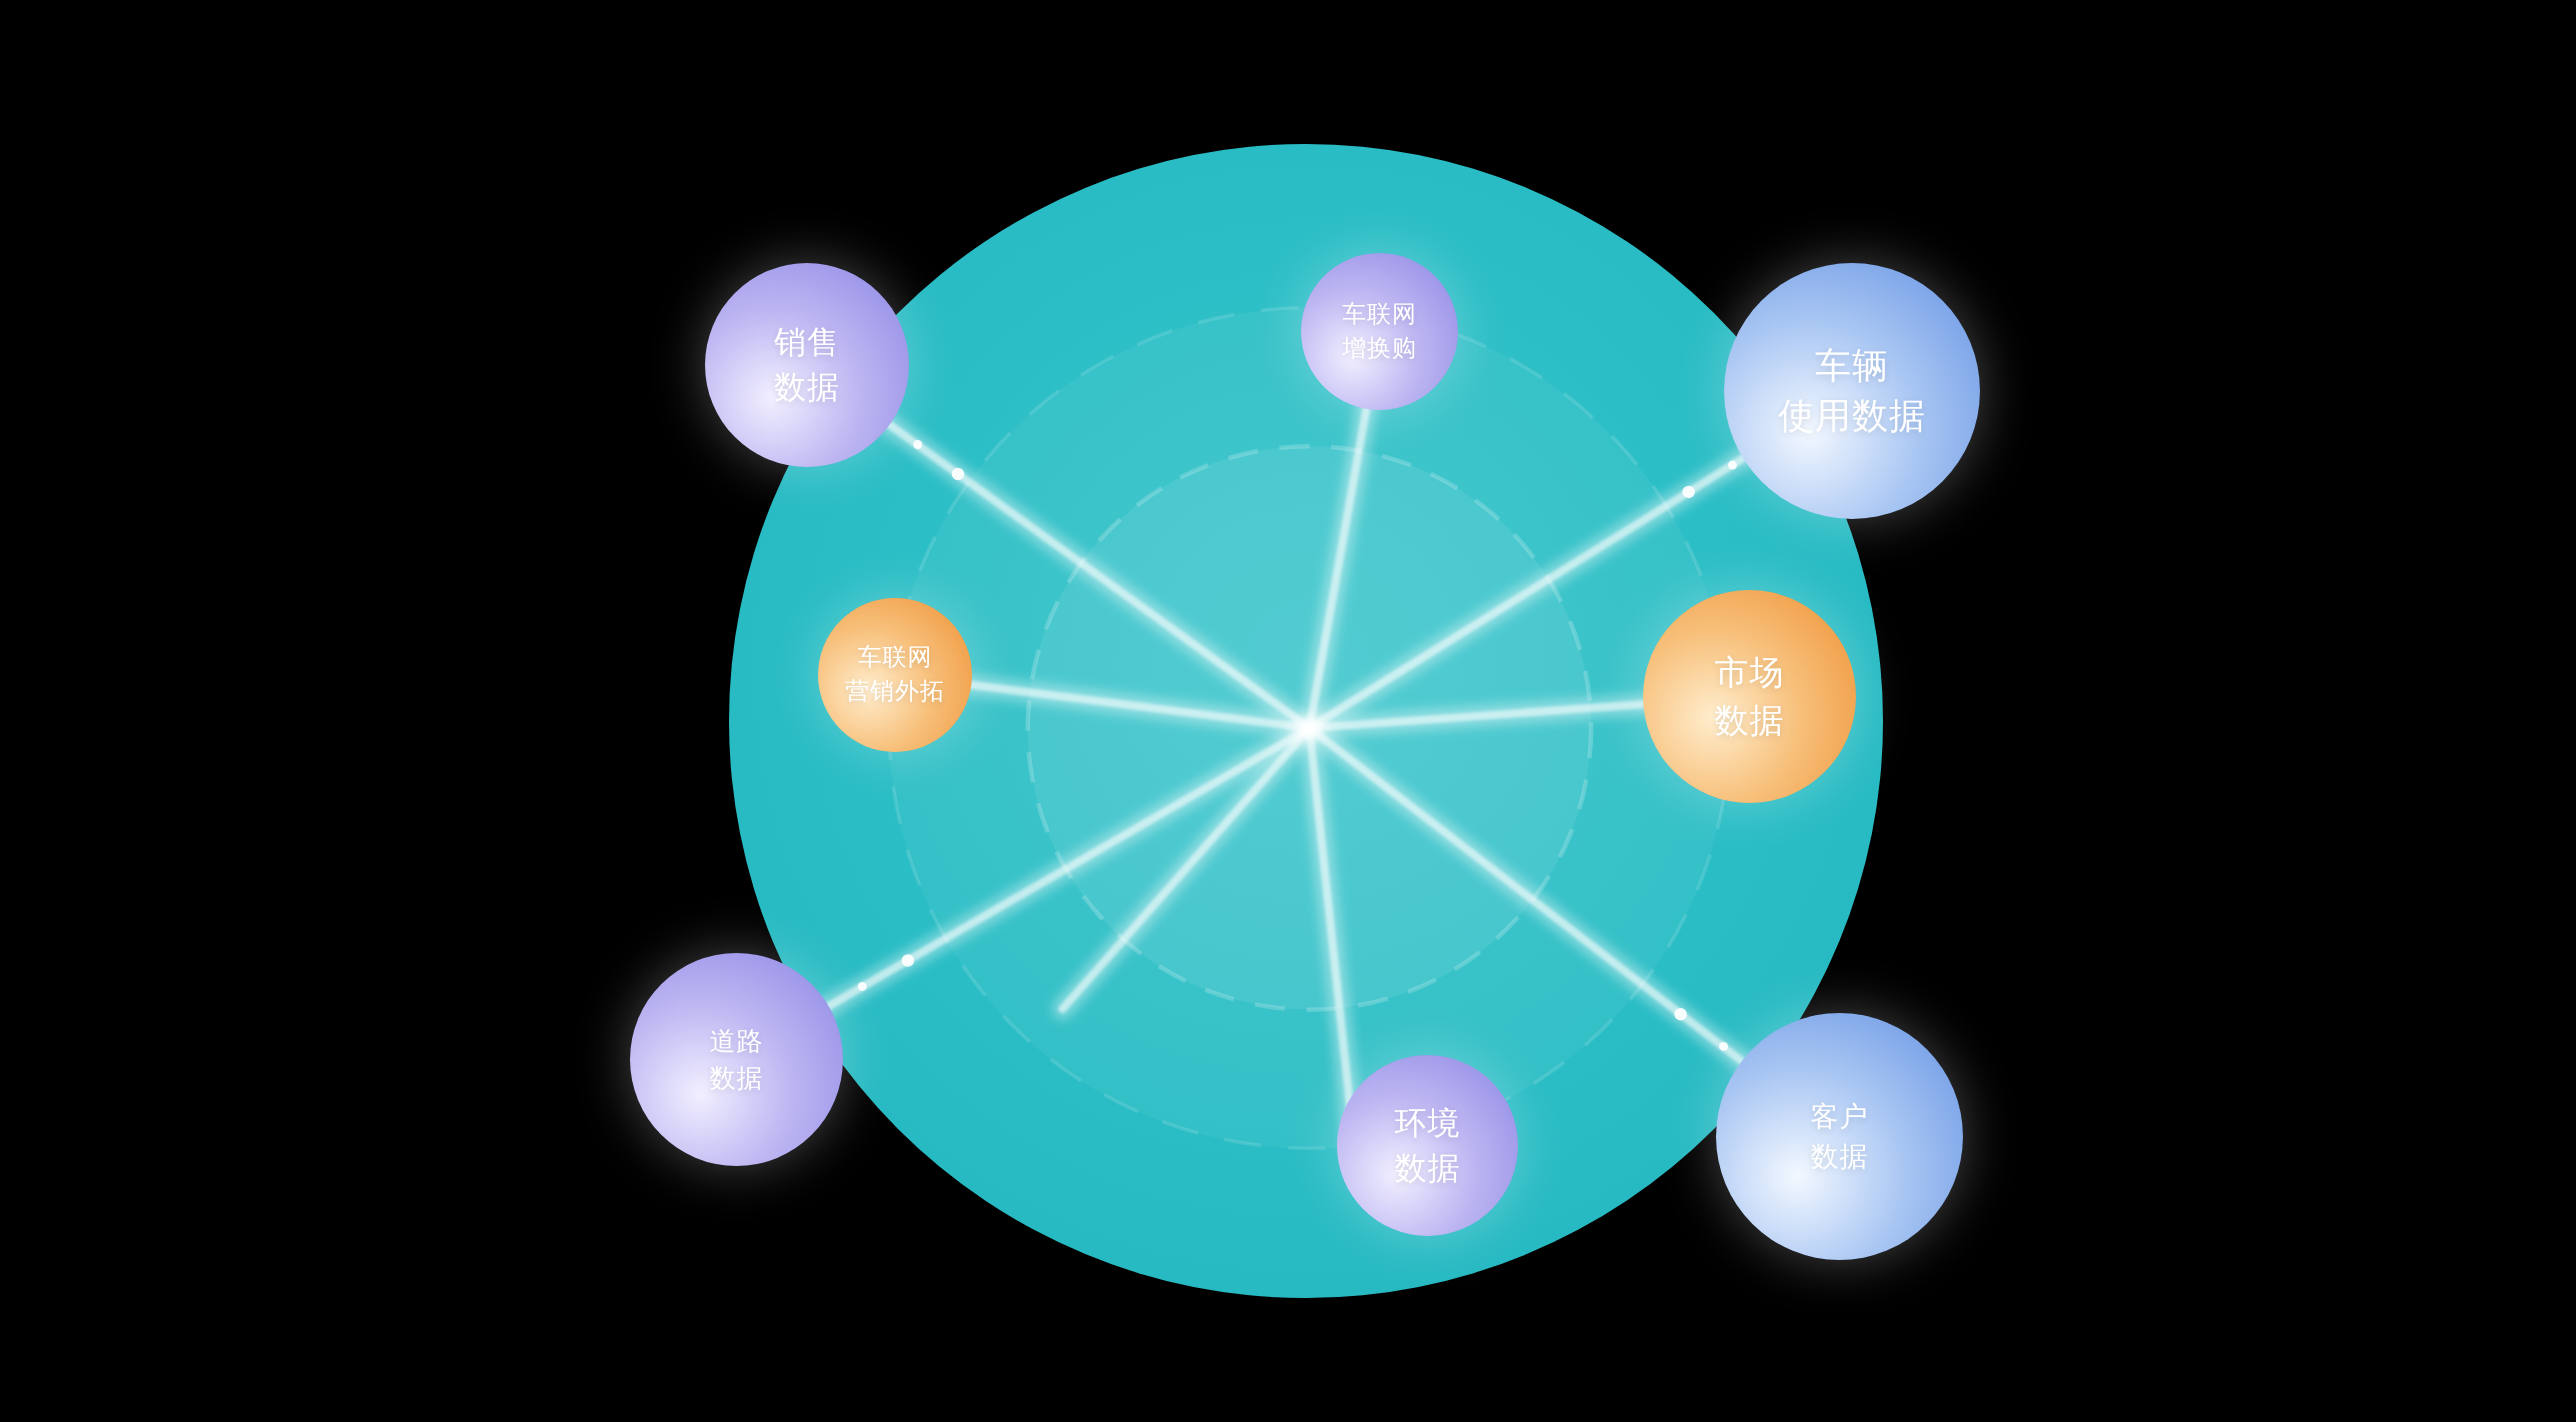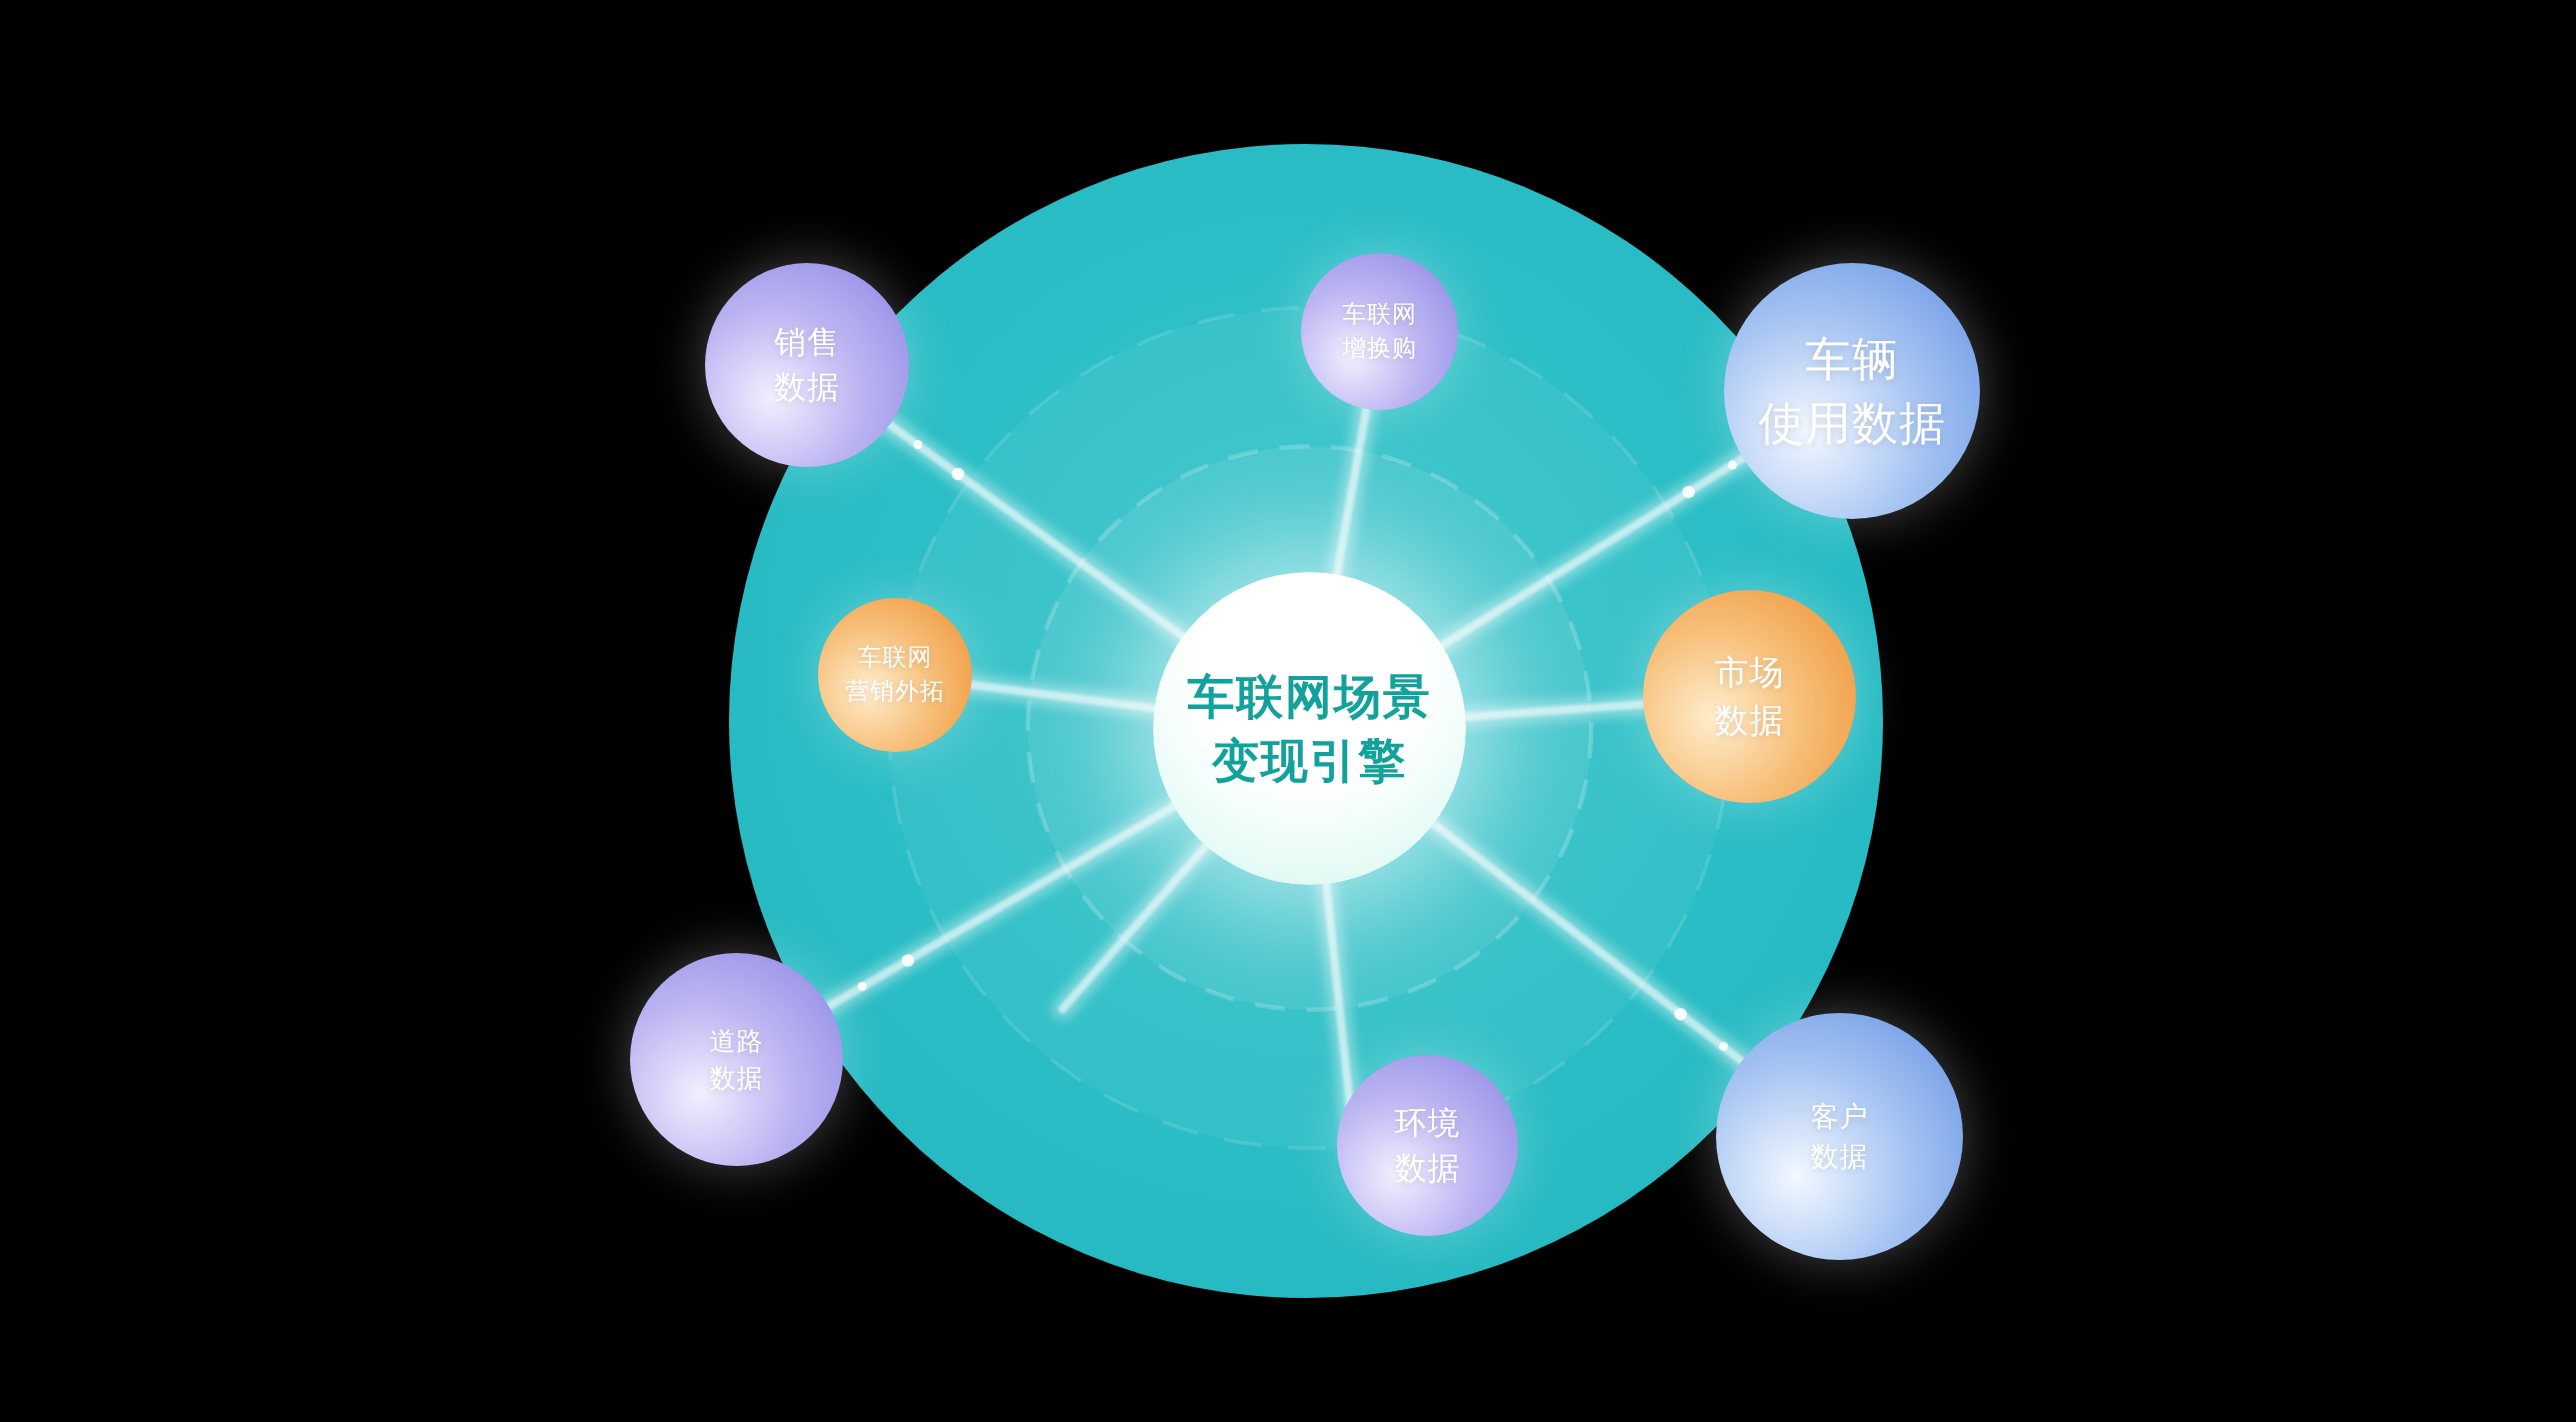--- a/index.html
+++ b/index.html
@@ -146,21 +146,21 @@
     <span class="bubble-label" style="font-size:32px;">销售
 数据</span>
   </div>
 
   <div class="bubble purple" style="left:1301px; top:253px; width:157px; height:157px;">
     <span class="bubble-label" style="font-size:24px;">车联网
 增换购</span>
   </div>
 
   <div class="bubble blue" style="left:1724px; top:263px; width:256px; height:256px;">
-    <span class="bubble-label" style="font-size:46px;">车辆
+    <span class="bubble-label" style="font-size:36px;">车辆
 使用数据</span>
   </div>
 
   <div class="bubble orange" style="left:818px; top:598px; width:154px; height:154px;">
     <span class="bubble-label" style="font-size:24px;">车联网
 营销外拓</span>
   </div>
 
   <div class="bubble orange" style="left:1643px; top:590px; width:213px; height:213px;">
     <span class="bubble-label" style="font-size:34px;">市场
@@ -176,19 +176,15 @@
   <div class="bubble purple" style="left:1337px; top:1055px; width:181px; height:181px;">
     <span class="bubble-label" style="font-size:32px;">环境
 数据</span>
   </div>
 
   <div class="bubble blue" style="left:1716px; top:1013px; width:247px; height:247px;">
     <span class="bubble-label" style="font-size:28px;">客户
 数据</span>
   </div>
 
-  <div class="center-node">
-    <span class="center-label">车联网场景
-变现引擎</span>
-  </div>
 
 </div>
 
 
 </body></html>

